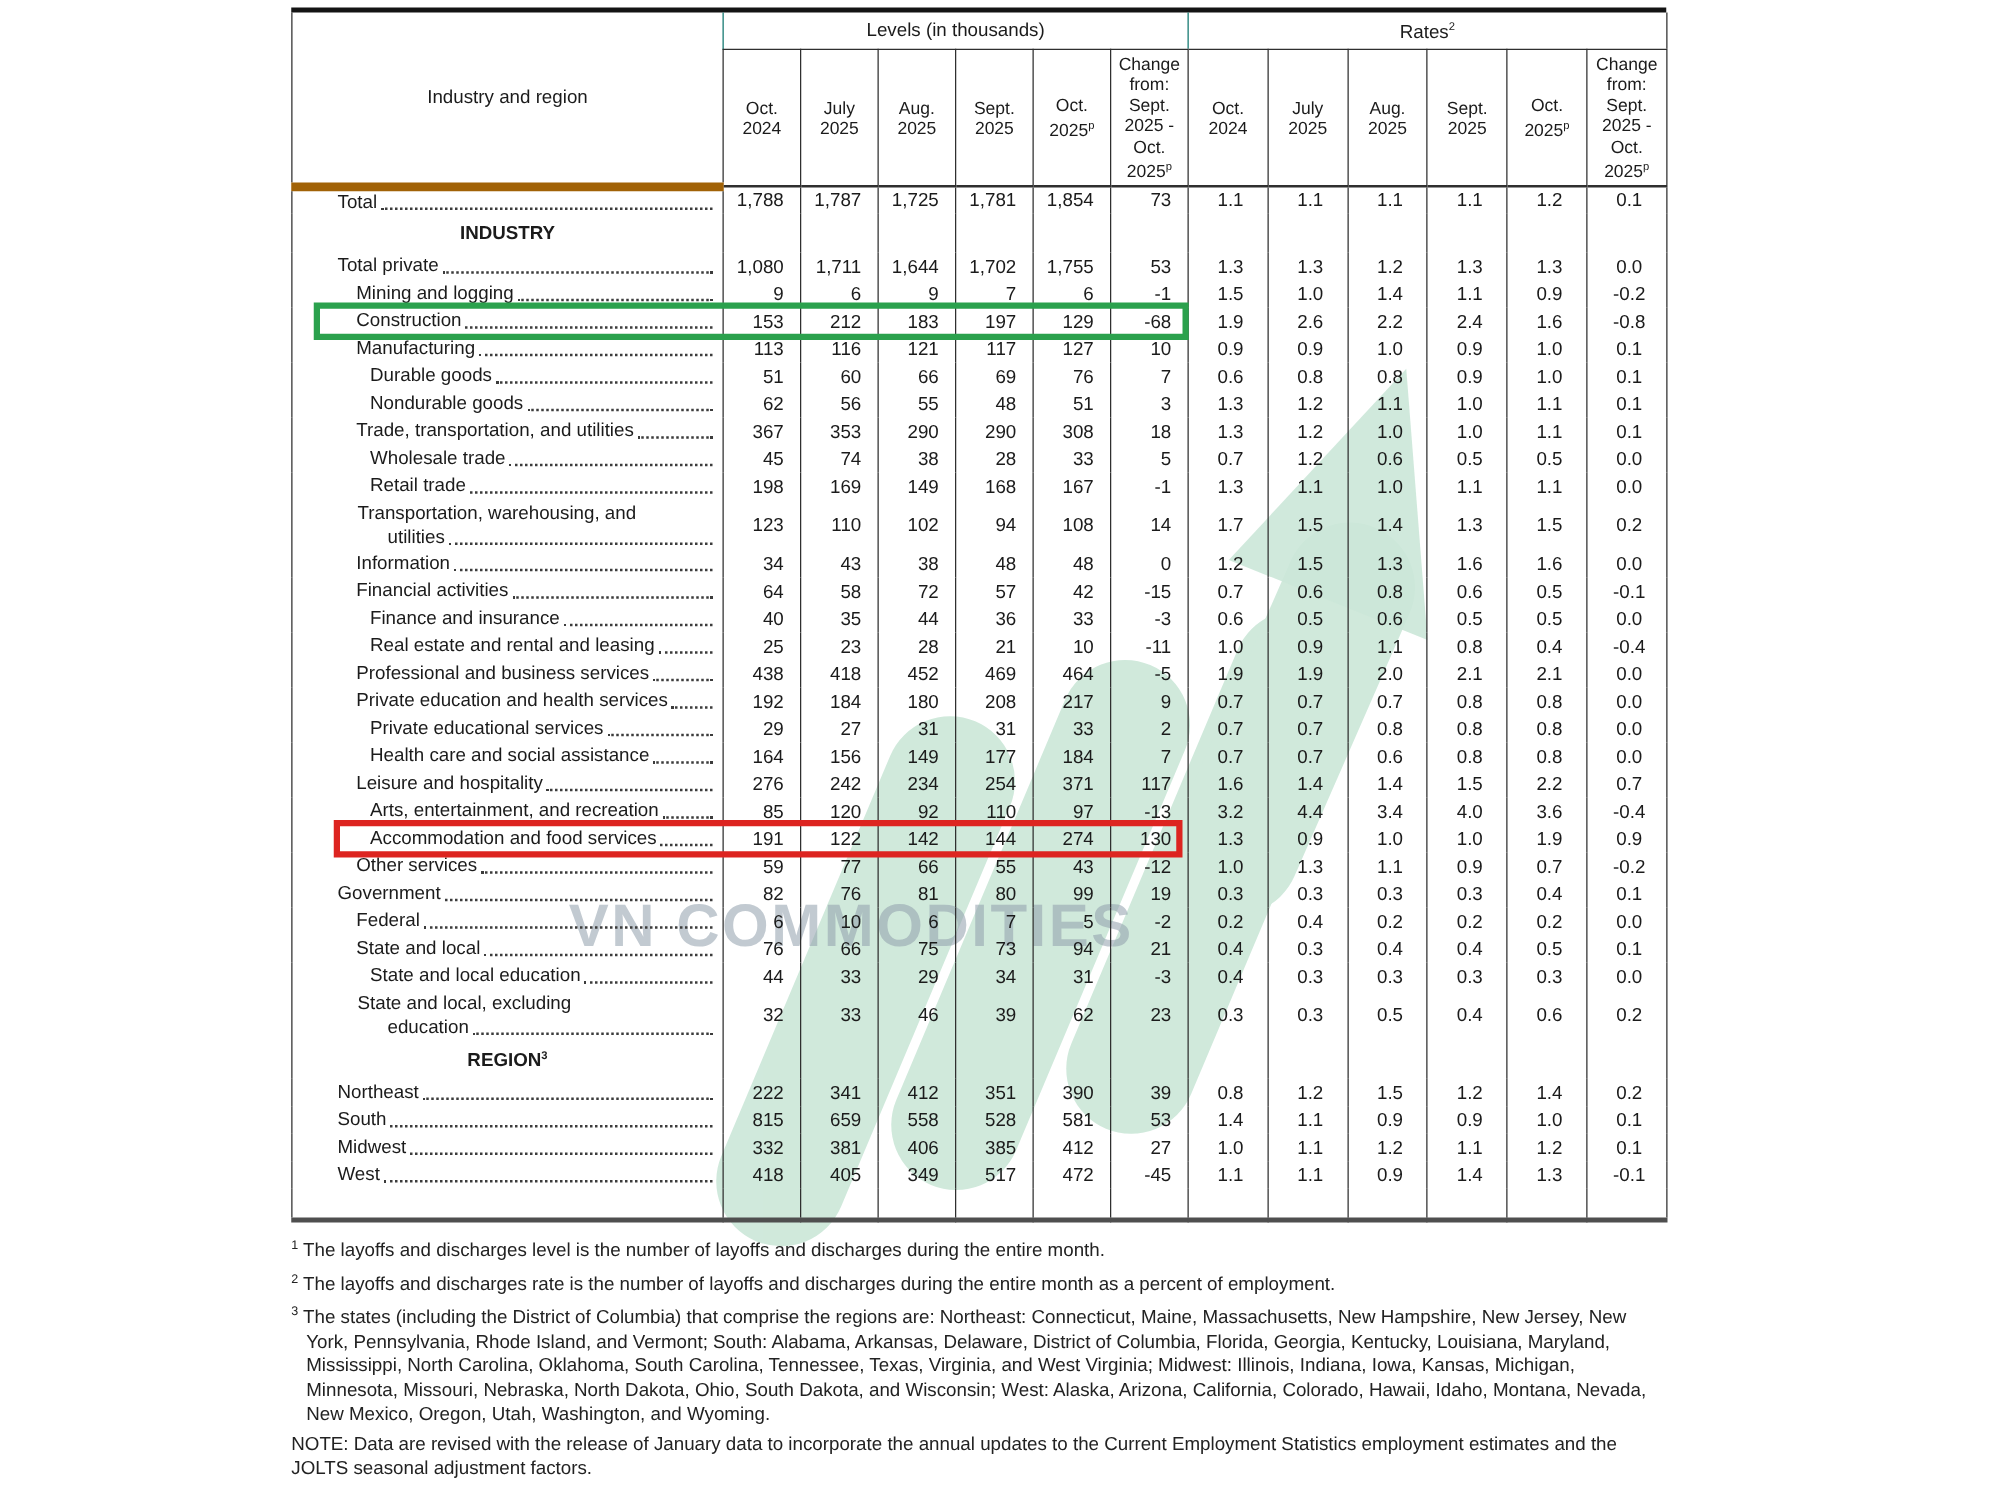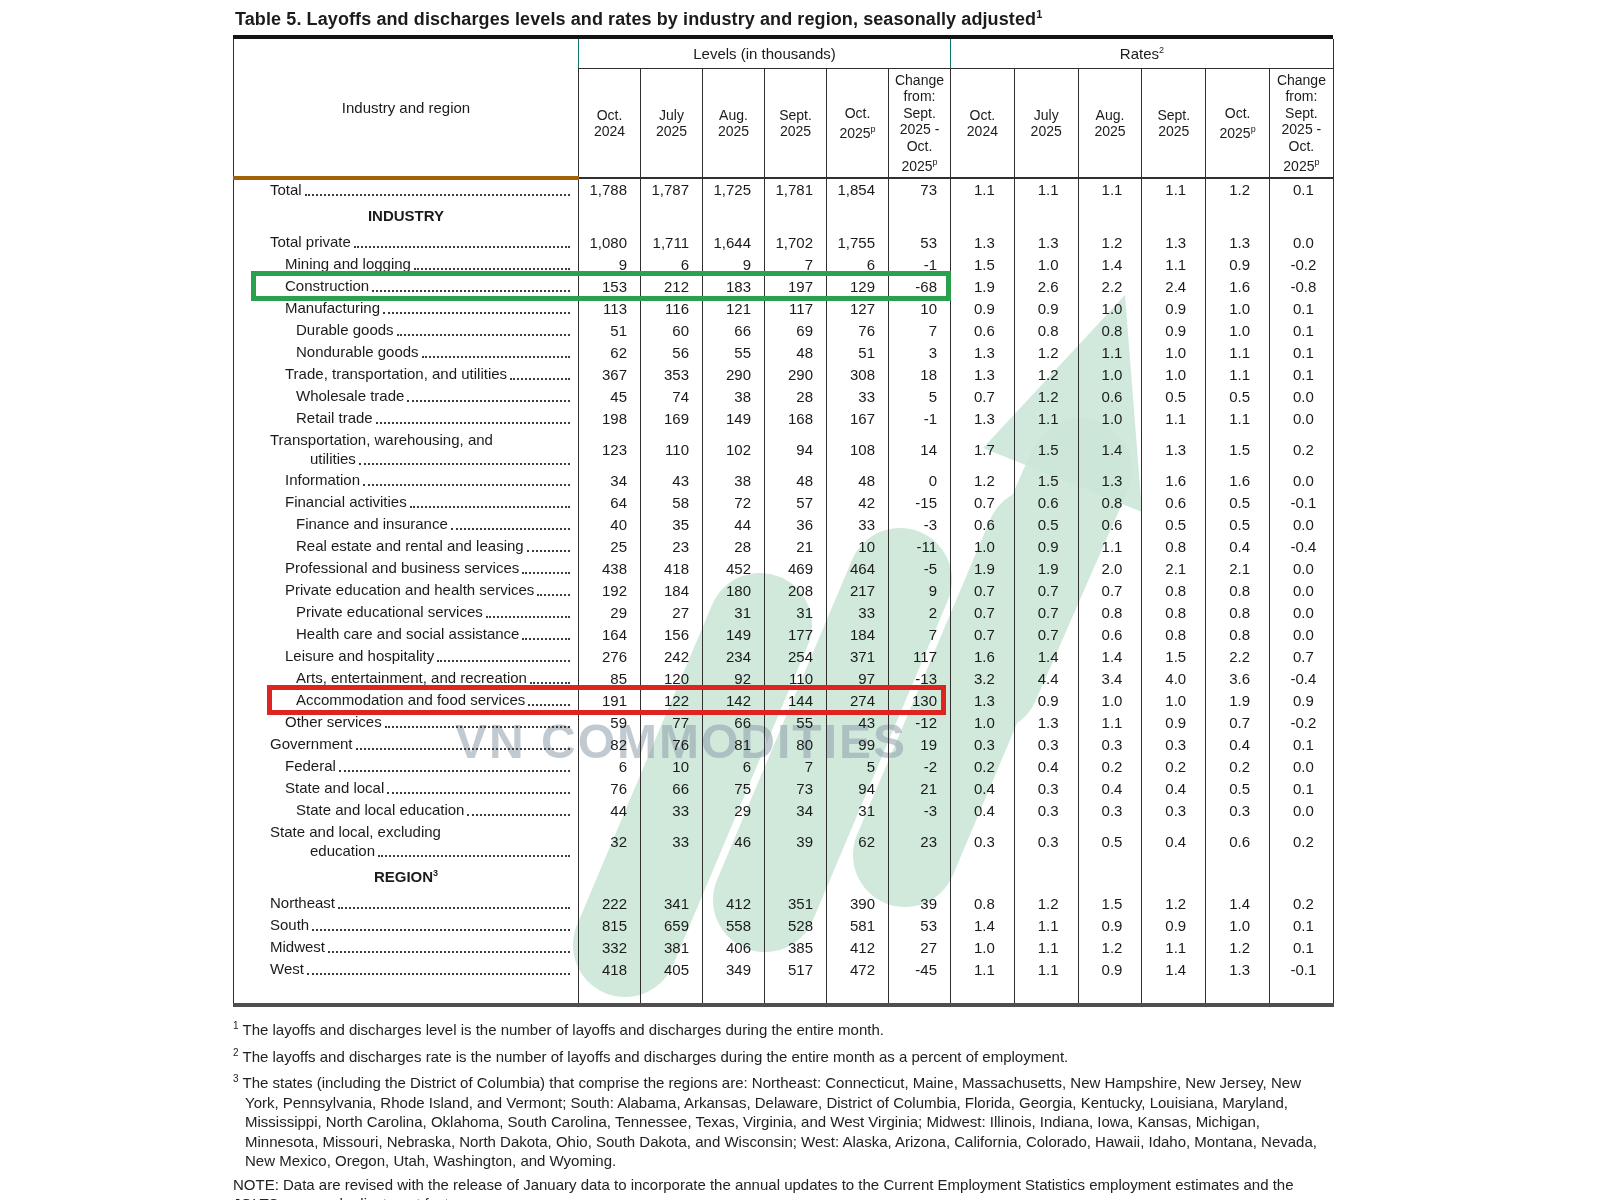--- a/index.html
+++ b/index.html
@@ -31,21 +31,21 @@
     position:relative;z-index:2;background:transparent;
     border-left:1px solid #2f2f2f;border-right:1px solid #2f2f2f;
     border-bottom:4px solid #4f4f4f;
   }
   col.stubcol{width:345px;}
   col.lvlcol{width:62px;}
   col.ratecol{width:63.8px;}
 
   th{font-weight:normal;}
   .stub-h{
-    border-bottom:4px solid #a16207;vertical-align:middle;
+    border-bottom:7px solid #a16207;vertical-align:middle;
     font-size:15px;
   }
   .group-h{
     border-left:1px solid #0f766e;border-bottom:1px solid #2f2f2f;
     text-align:center;vertical-align:middle;font-size:15px;height:27px;
   }
   .group-h sup{font-size:9px;}
   #col-head-row th{
     border-left:1px solid #2f2f2f;border-bottom:2px solid #2f2f2f;
     height:104px;text-align:center;vertical-align:middle;
@@ -63,21 +63,21 @@
   td.lvl{text-align:right;padding-right:13px;}
   td.rate{text-align:center;padding-left:4px;}
 
   td.stub-cell{position:relative;padding-right:5px;}
   td.stub-cell.i0{padding-left:10px;}
   td.stub-cell.i1{padding-left:25px;}
   td.stub-cell.i2{padding-left:36px;}
   .lab{display:flex;align-items:flex-end;}
   .lab .t{white-space:nowrap;line-height:18px;margin-left:26px;}
   .lab .d{flex:1 1 auto;min-width:6px;border-bottom:2px dotted #3c3c3c;margin:0 3px 3px 3px;}
-  .lab-first{line-height:18px;margin-bottom:1px;}
+  .lab-first{line-height:18px;margin-bottom:1px;margin-left:16px;}
   .lab.cont{padding-left:14px;}
 
   td.section-stub{text-align:center;font-weight:bold;font-size:15px;}
   td.section-stub sup{font-size:9px;font-weight:bold;}
 
   
   .hl{
     position:absolute;z-index:6;pointer-events:none;box-sizing:border-box;
     top:-4px;height:calc(100% + 8px);border-style:solid;border-width:5px;
   }
@@ -102,21 +102,20 @@
       <line x1="365" y1="645" x2="498" y2="330"></line>
       <line x1="448" y1="470" x2="540" y2="260"></line>
     </g>
     <polygon points="585,85 443,238 602,302" fill="#cbe7d8" opacity="0.9"></polygon>
   </svg>
 
   <div class="wm-text">VN COMMODITIES</div>
 
   <div class="doc">
 
-    <div class="title"><span>Table 5. Layoffs and discharges levels and rates by industry and region, seasonally adjusted</span><sup>1</sup></div>
     <div class="title-rule"></div>
 
     <table class="bls">
       <colgroup>
         <col class="stubcol">
         <col class="lvlcol">
           <col class="lvlcol">
           <col class="lvlcol">
           <col class="lvlcol">
           <col class="lvlcol">

